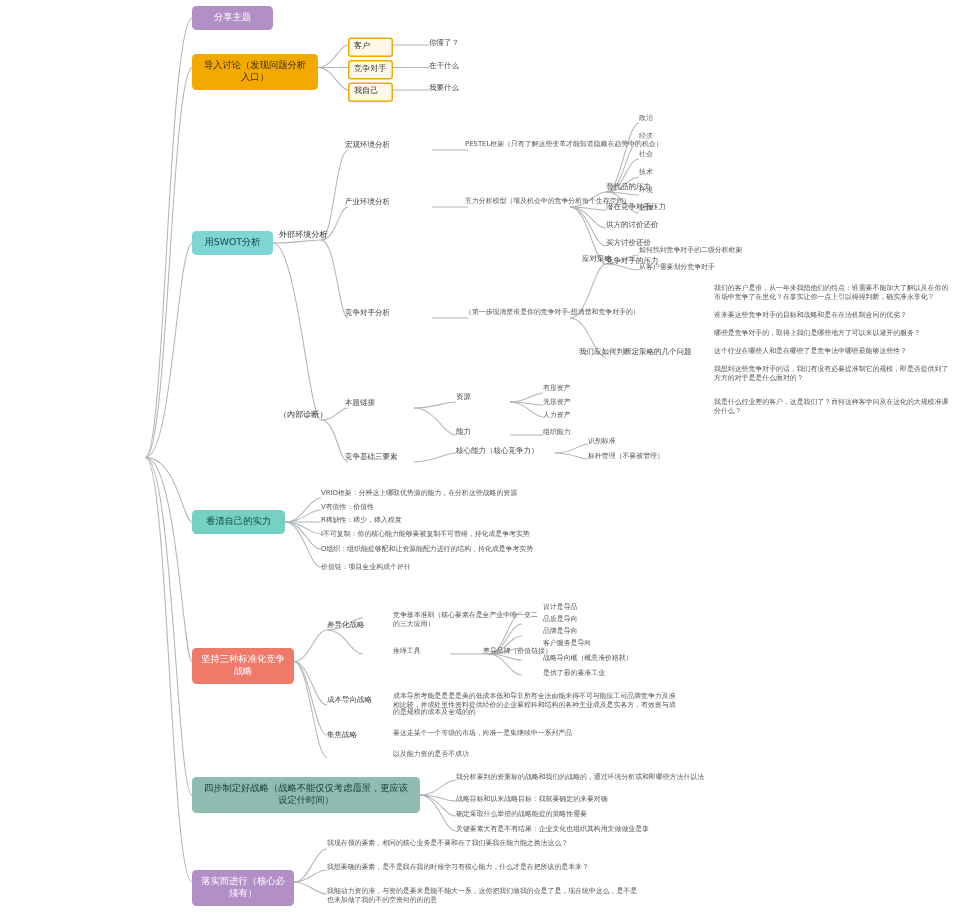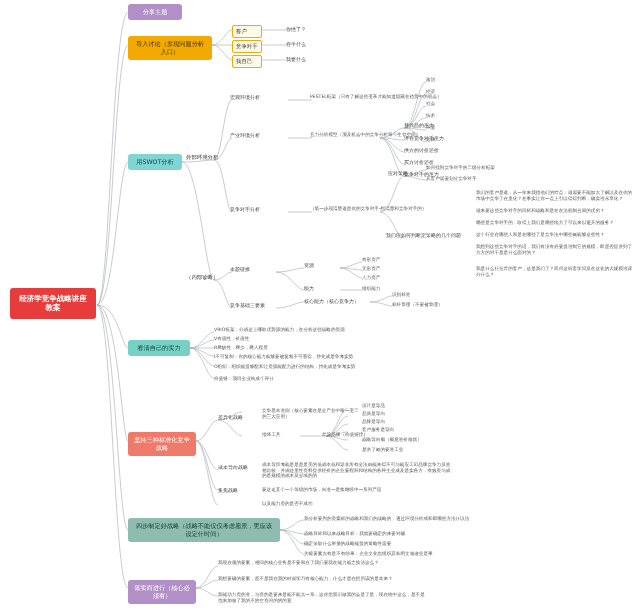--- a/index.html
+++ b/index.html
@@ -108,21 +108,20 @@
       <path d="M280,530 C292,530 296,534 304,534"></path>
       <path d="M280,530 C292,530 296,544 304,544"></path>
       <path d="M280,530 C292,530 296,554 304,554"></path>
 
       <path d="M196,588 C206,588 210,566 218,566"></path>
       <path d="M196,588 C206,588 210,580 218,580"></path>
       <path d="M196,588 C206,588 210,596 218,596"></path>
     </g>
   </svg>
 
-  <div class="node root" style="left:10px;top:288px;width:86px;">经济学竞争战略讲座教案</div>
 
   <div class="node lv1 sub" style="left:128px;top:4px;width:54px;">分享主题</div>
 
   <div class="node lv1 intro" style="left:128px;top:36px;width:84px;">导入讨论（发现问题分析入口）</div>
   <div class="node lv2 box" style="left:232px;top:25px;width:30px;">客户</div>
   <div class="node lv2 box" style="left:232px;top:40px;width:30px;">竞争对手</div>
   <div class="node lv2 box" style="left:232px;top:55px;width:30px;">我自己</div>
   <div class="node lv3" style="left:286px;top:26px;width:42px;">你懂了？</div>
   <div class="node lv3" style="left:286px;top:41px;width:42px;">在干什么</div>
   <div class="node lv3" style="left:286px;top:56px;width:42px;">我要什么</div>

